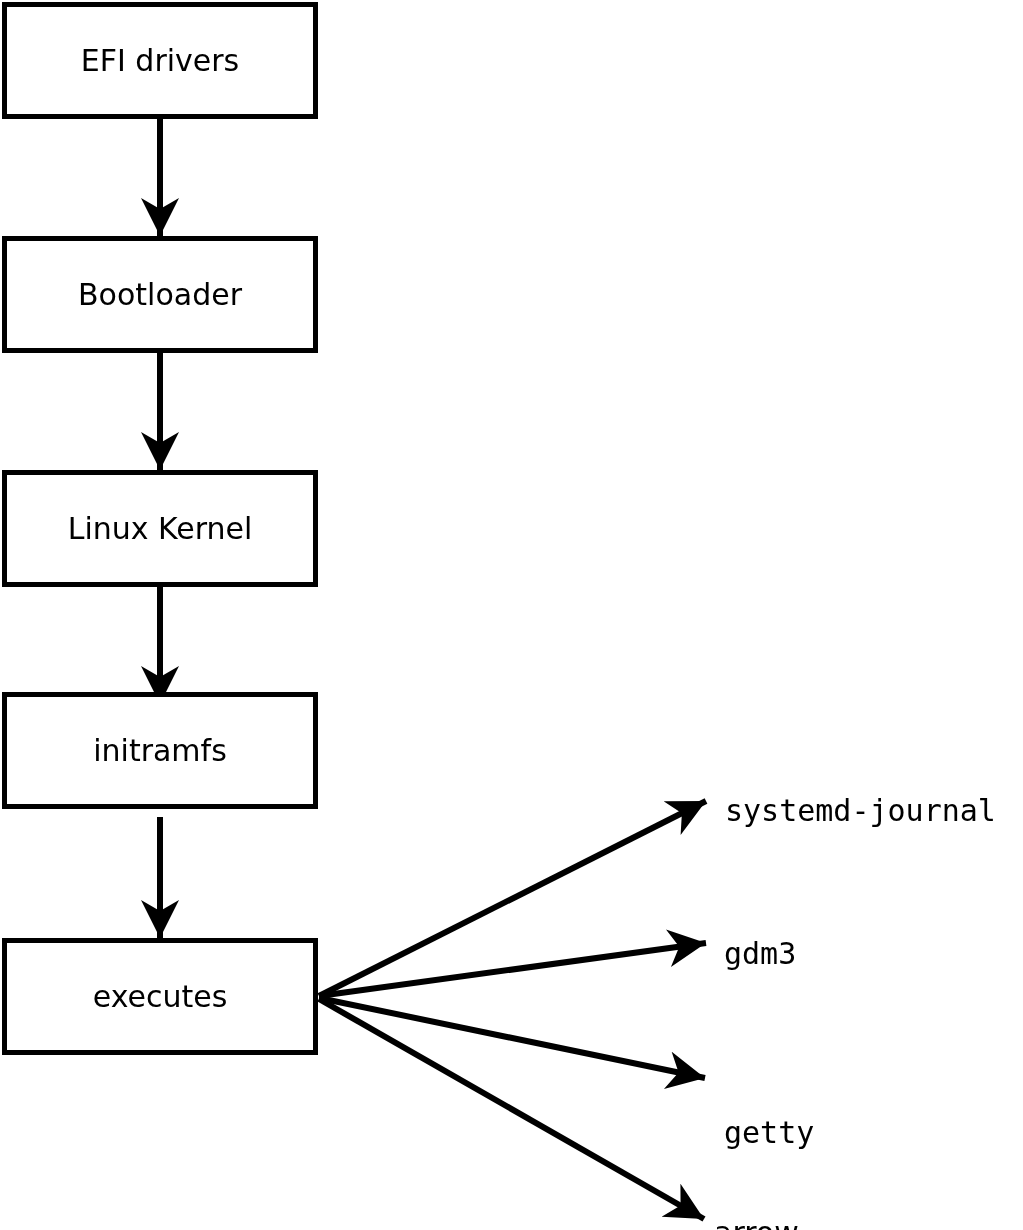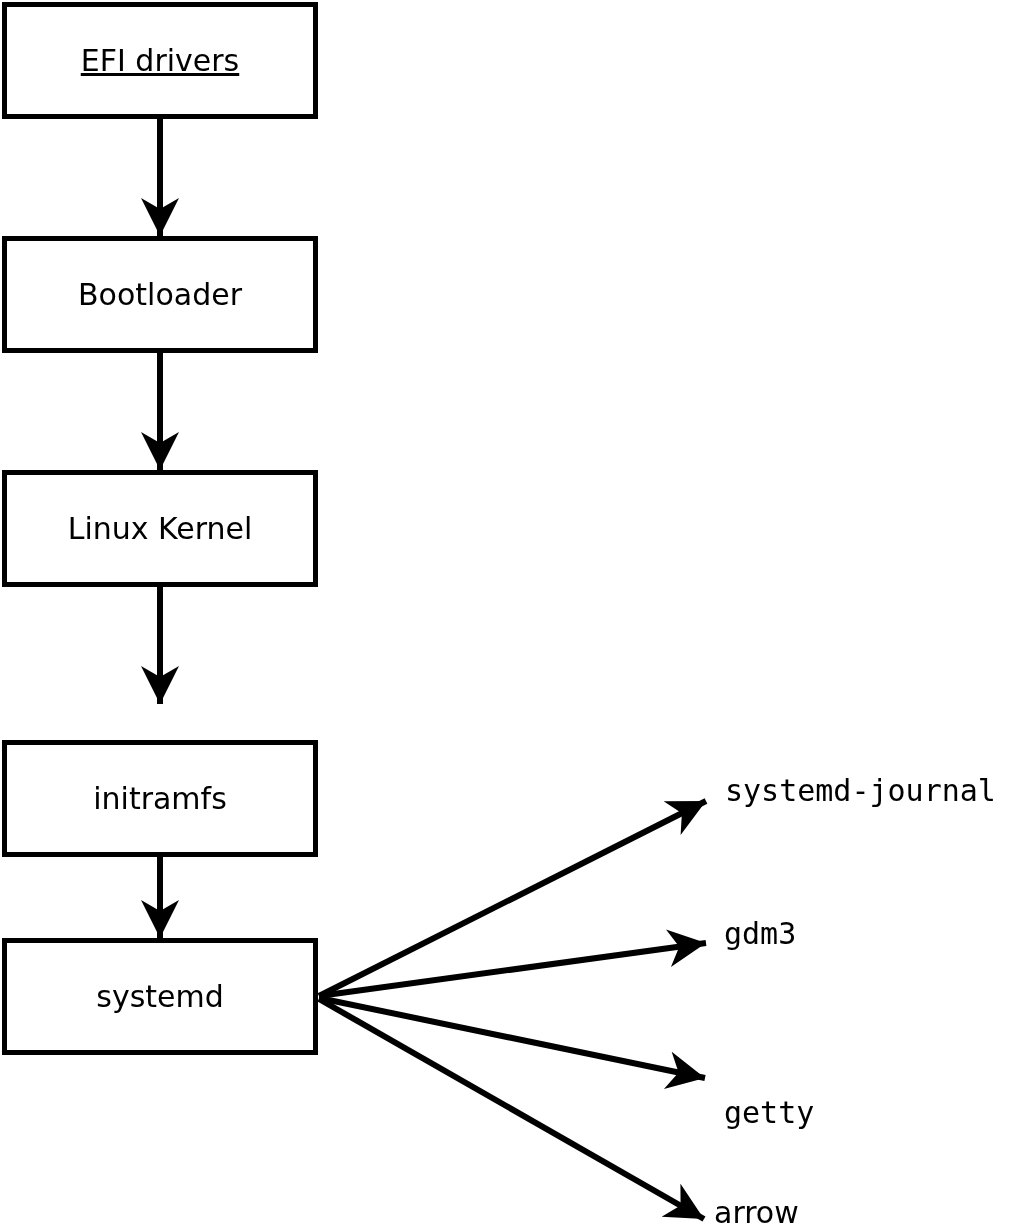--- a/index.html
+++ b/index.html
@@ -42,37 +42,38 @@
     line-height: 1;
     white-space: nowrap;
   }
   .svc-label {
     position: absolute;
     font-family: "DejaVu Sans Mono", monospace;
     font-size: 30px;
     line-height: 1;
     white-space: nowrap;
     z-index: 2;
+    margin-top: 20px;
   }
   .svc-label.sans {
     font-family: "DejaVu Sans", sans-serif;
   }
   #note {
     position: absolute;
     left: 556px;
     top: 164px;
     font-size: 30px;
     line-height: 1;
     white-space: nowrap;
     z-index: 2;
   }
-  #box-efi        { top: 2px; text-decoration: underline; }
+  #box-efi        { top: 2px; }
   #box-bootloader { top: 236px; }
   #box-kernel     { top: 470px; }
-  #box-initramfs  { top: 740px; text-align: right; }
+  #box-initramfs  { top: 692px; text-align: right; }
   #box-systemd    { top: 938px; }
   #label-journal { left: 725px; top: 776px; }
   #label-gdm3    { left: 724px; top: 919px; text-align: center; }
   #label-getty   { left: 724px; top: 1098px; }
   #label-sshd    { left: 714px; top: 1198px; }
 </style>
 </head>
 <body>
 
 <div id="stage">
@@ -101,21 +102,21 @@
   <div class="node-box" id="box-kernel">
     <span class="node-label">Linux Kernel</span>
   </div>
   <div class="node-box" id="box-bootloader">
     <span class="node-label">Bootloader</span>
   </div>
   <div class="node-box" id="box-initramfs">
     <span class="node-label">initramfs</span>
   </div>
   <div class="node-box" id="box-systemd">
-    <span class="node-label">systemd</span>
+    <span class="node-label">executes</span>
   </div>
 
   <div class="svc-label" id="label-journal">systemd-journal</div>
   <div class="svc-label" id="label-gdm3">gdm3</div>
   <div class="svc-label" id="label-getty">getty</div>
   <div class="svc-label sans" id="label-sshd">arrow</div>
 
 
 </div>
 

